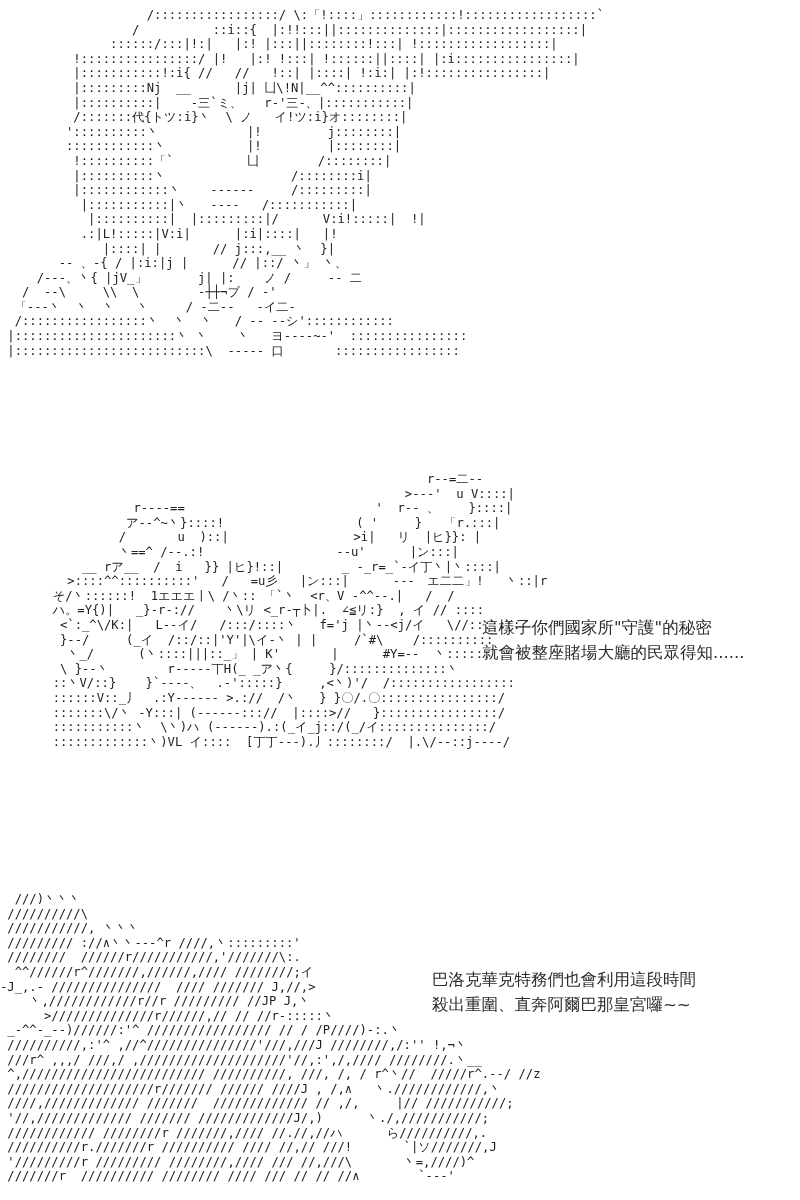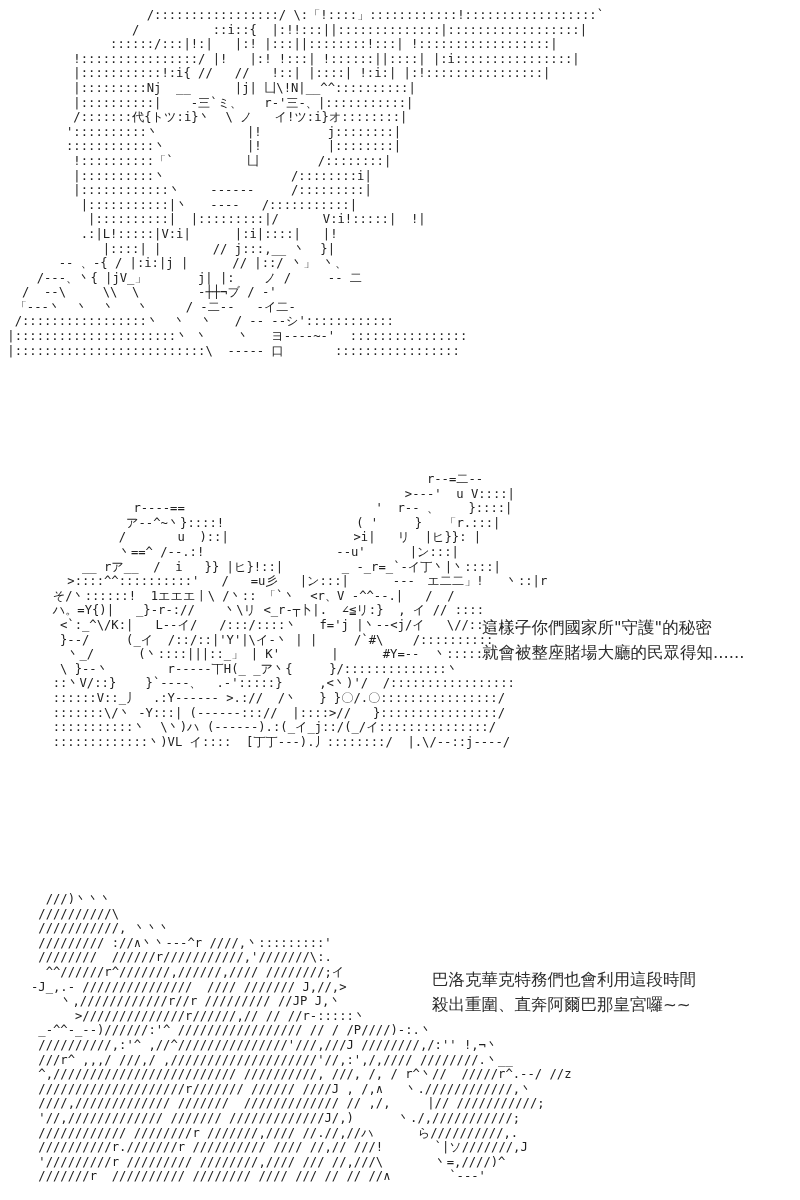--- a/index.html
+++ b/index.html
@@ -45,21 +45,20 @@
     top: 472px;
     font-size: 12.2px;
     line-height: 14.6px;
     padding-left: 38px;
   }
   .aa-3 {
     left: 0px;
     top: 892px;
     font-size: 12.2px;
     line-height: 14.6px;
-    padding-left: 31px;
   }
 
   
   .dlg {
     position: absolute;
     white-space: pre;
     font-family: "DejaVu Sans", "Liberation Sans", sans-serif;
     color: #2b2b2b;
     font-size: 16.5px;
     line-height: 24.5px;

